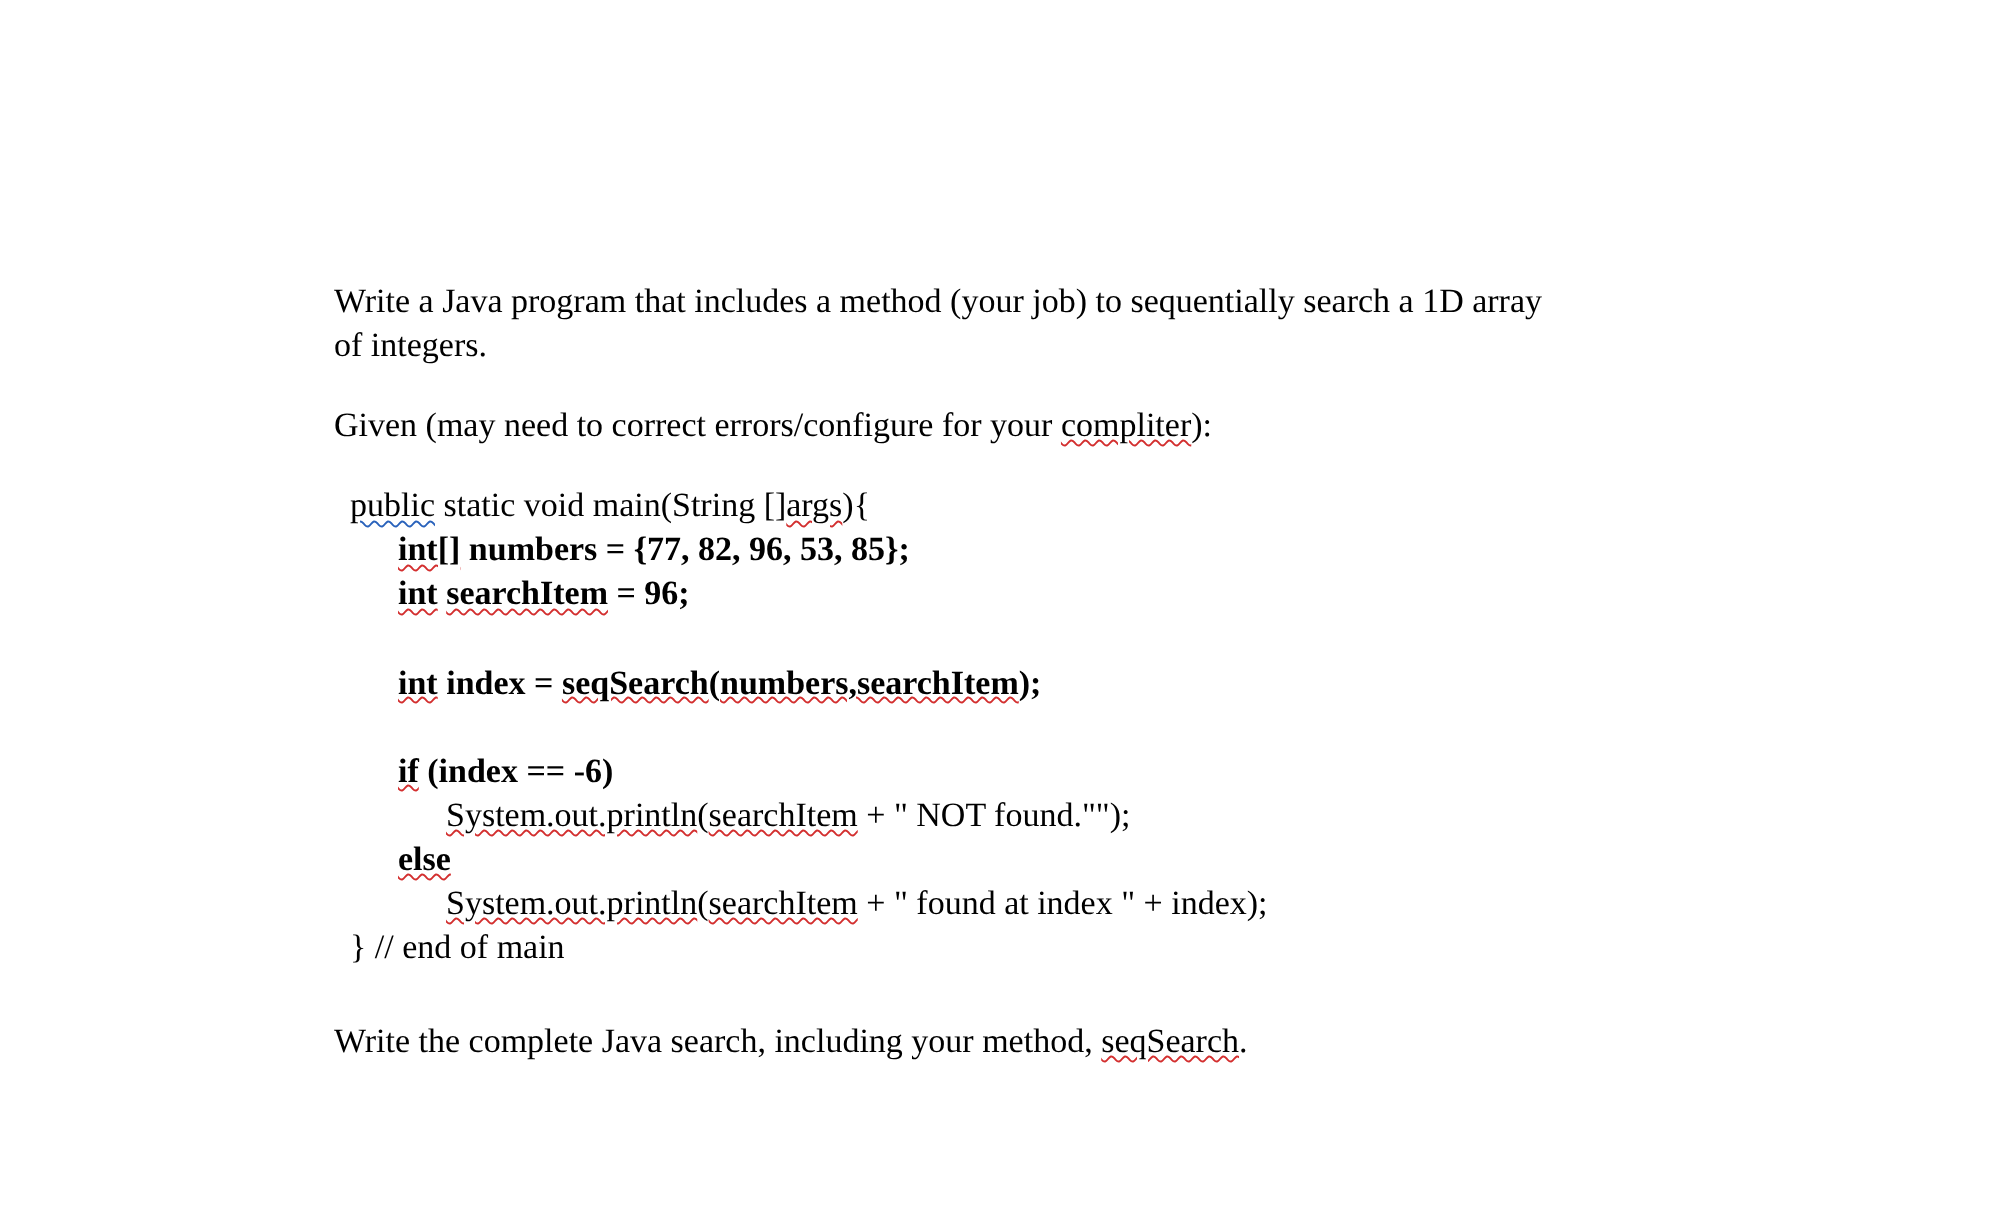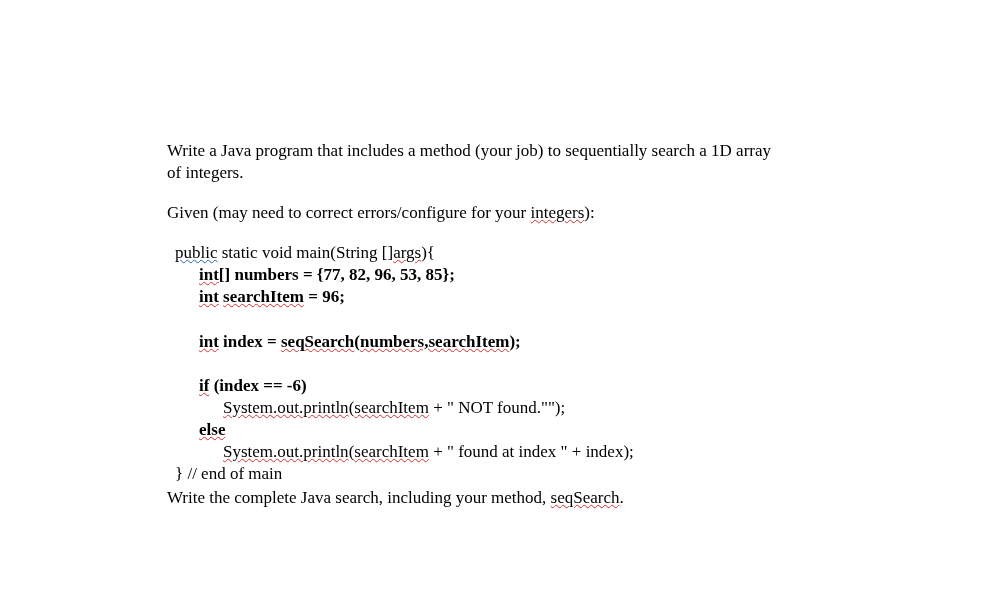--- a/index.html
+++ b/index.html
@@ -16,21 +16,21 @@
       color: #000000;
       padding: 140px 135px 0 135px;
       line-height: 1.3;
     }
     .paragraph {
       margin-bottom: 18px;
       margin-left: 32px;
     }
     .code-block {
       padding-left: 40px;
-      margin-bottom: 2px;
+      margin-bottom: 25px;
     }
     .code-line {
       white-space: pre;
     }
     .indent1 {
       padding-left: 24px;
       font-weight: bold;
     }
     .indent2 {
       padding-left: 48px;
@@ -53,21 +53,21 @@
   </style>
 </head>
 <body>
 
 <div class="paragraph">
   <span>Write a Java program that includes a method (your job) to sequentially search a 1D array</span><br>
   <span>of integers.</span>
 </div>
 
 <div class="paragraph">
-  <span>Given (may need to correct errors/configure for your </span><span class="squiggle-red">integers</span><span>):</span>
+  <span>Given (may need to correct errors/configure for your </span><span class="squiggle-red">compliter</span><span>):</span>
 </div>
 
 <div class="code-block">
   <div class="code-line"><span class="squiggle-blue">public</span><span> static void main(String []</span><span class="squiggle-red">args</span><span>){</span></div>
 
   <div class="code-line indent1"><span class="squiggle-red">int[]</span><span> numbers = {77, 82, 96, 53, 85};</span></div>
 
   <div class="code-line indent1"><span class="squiggle-red">int</span><span> </span><span class="squiggle-red">searchItem</span><span> = 96;</span></div>
 
   <div class="blank-line"></div>

